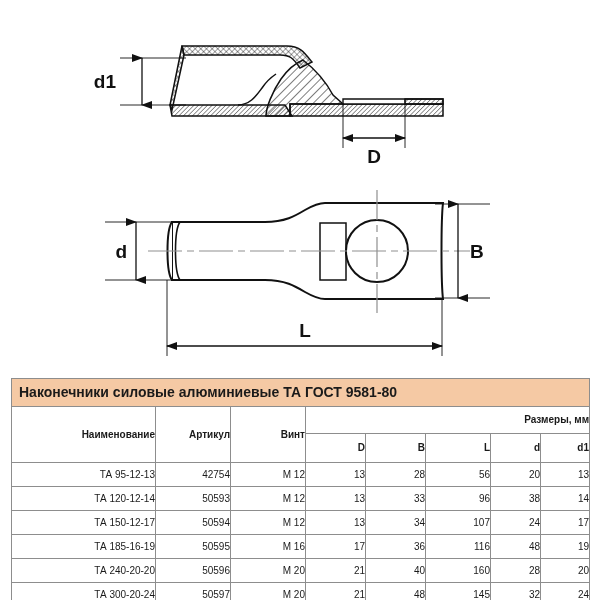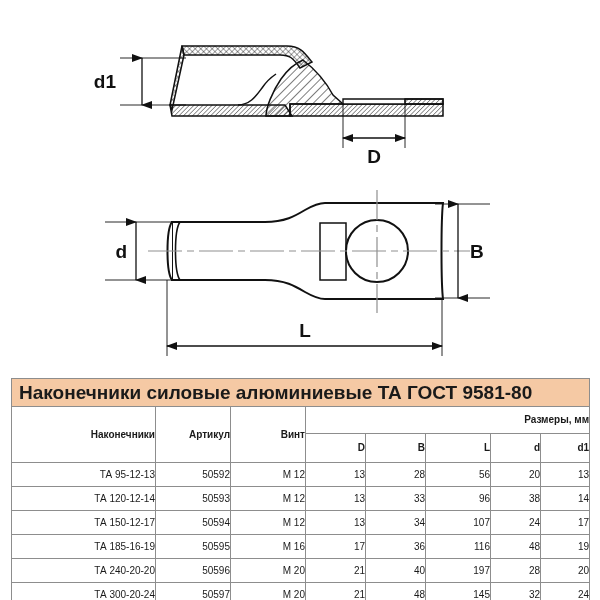--- a/index.html
+++ b/index.html
@@ -59,21 +59,21 @@
     height: 23px;
     line-height: 23px;
     text-align: right;
     overflow: hidden;
     white-space: nowrap;
   }
   tr.title-row th {
     background: #f5c9a4;
     text-align: left;
     font-weight: bold;
-    font-size: 19px;
+    font-size: 14px;
     padding-left: 7px;
     height: 27px;
     line-height: 27px;
     border: 1px solid #8d8d8d;
   }
   tr.head-row th,
   tr.subhead-row th {
     font-weight: bold;
     background: #ffffff;
   }
@@ -241,37 +241,37 @@
         <col class="c-b">
         <col class="c-l">
       <col class="c-dd">
         <col class="c-d1">
     </colgroup>
     <thead>
       <tr class="title-row">
         <th colspan="8">Наконечники силовые алюминиевые ТА ГОСТ 9581-80</th>
       </tr>
       <tr class="head-row">
-        <th class="tall" rowspan="2">Наконечники</th>
+        <th class="tall" rowspan="2">Наименование</th>
         <th class="tall" rowspan="2">Артикул</th>
         <th class="tall" rowspan="2">Винт</th>
         <th colspan="5">Размеры, мм</th>
       </tr>
       <tr class="subhead-row">
         <th>D</th>
         <th>B</th>
         <th>L</th>
         <th>d</th>
         <th>d1</th>
       </tr>
     </thead>
     <tbody>
         <tr>
           <td class="name-cell">ТА 95-12-13</td>
-          <td>50592</td>
+          <td>42754</td>
           <td>М 12</td>
           <td>13</td>
           <td>28</td>
           <td>56</td>
           <td>20</td>
           <td>13</td>
         </tr>
         <tr>
           <td class="name-cell">ТА 120-12-14</td>
           <td>50593</td>
@@ -301,21 +301,21 @@
           <td>116</td>
           <td>48</td>
           <td>19</td>
         </tr>
         <tr>
           <td class="name-cell">ТА 240-20-20</td>
           <td>50596</td>
           <td>М 20</td>
           <td>21</td>
           <td>40</td>
-          <td>197</td>
+          <td>160</td>
           <td>28</td>
           <td>20</td>
         </tr>
         <tr>
           <td class="name-cell">ТА 300-20-24</td>
           <td>50597</td>
           <td>М 20</td>
           <td>21</td>
           <td>48</td>
           <td>145</td>

